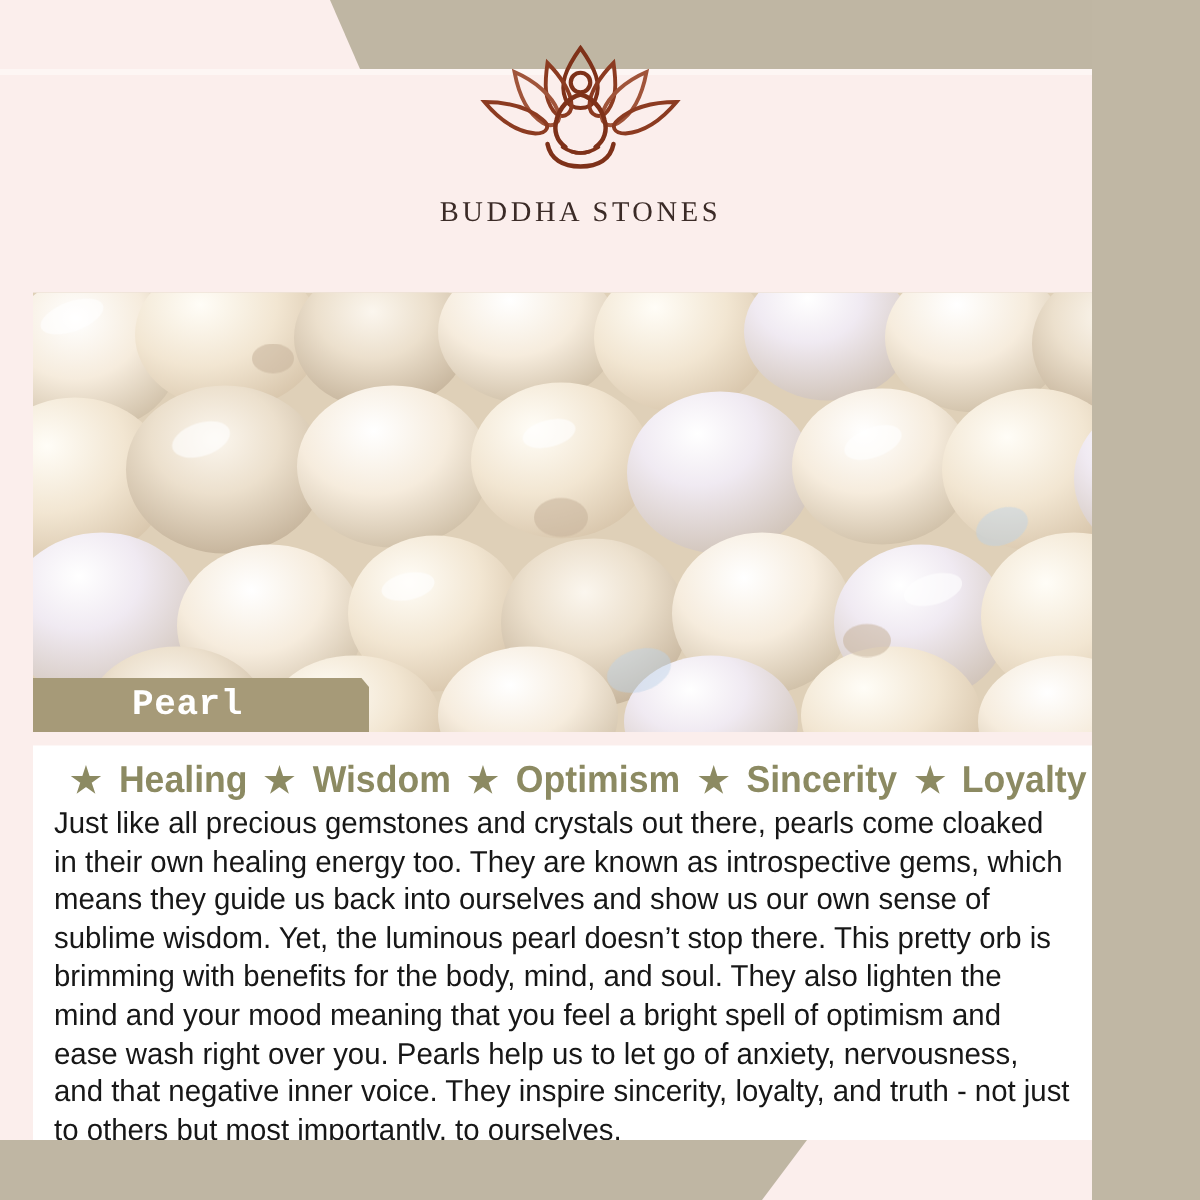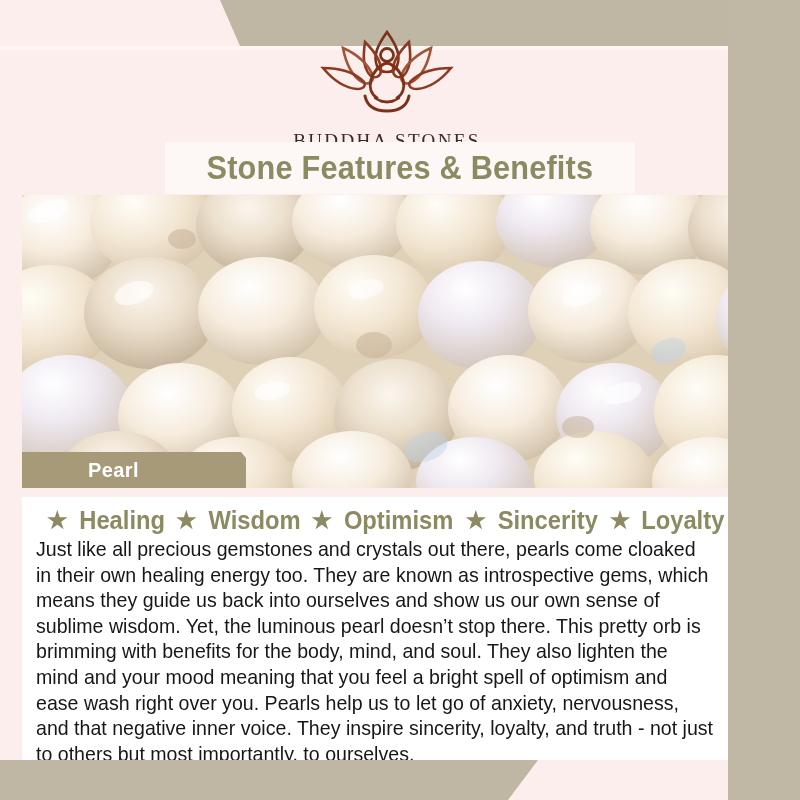--- a/index.html
+++ b/index.html
@@ -80,22 +80,22 @@
   .photo svg{display:block;width:752px;height:293px;}
 
   
   .pearl-bar{
     position:absolute;left:22px;top:452px;width:224px;height:36px;
     background:#a69a78;
     clip-path:polygon(0 0, 219px 0, 224px 6px, 224px 36px, 0 36px);
     display:flex;align-items:center;
   }
   .pearl-text{
-    margin-left:66px;color:#ffffff;font-size:20px;font-weight:bold;
-    font-family:Liberation Sans, sans-serif;letter-spacing:.4px;
+    margin-left:66px;color:#ffffff;font-size:24px;font-weight:bold;
+    font-family:Liberation Mono, monospace;letter-spacing:.4px;
   }
 
   
   .text-panel{
     position:absolute;left:22px;top:497px;width:730px;height:263px;
     background:#ffffff;
   }
   .keywords{
     display:flex;align-items:center;justify-content:center;
     gap:9px;padding-top:9px;
@@ -151,23 +151,20 @@
 
           <path d="M68 74 C70 84 78 89 90 89 C102 89 110 84 112 74" stroke="#7e3119" stroke-width="3"></path>
           <path d="M78 76 C84 80 90 81 96 79" stroke="#7e3119" stroke-width="2.4"></path>
           <path d="M102 76 C96 80 90 81 84 79" stroke="#7e3119" stroke-width="2.4"></path>
         </g>
       </svg>
     </span>
     <span class="logo-word">BUDDHA STONES</span>
   </div>
 
-  <div class="title-band">
-    <span class="title-text">Stone Features &amp; Benefits</span>
-  </div>
 
   <div class="photo">
     <svg viewBox="0 0 752 293" preserveAspectRatio="none" xmlns="http://www.w3.org/2000/svg">
       <defs>
         <radialGradient id="p1" cx="35%" cy="30%" r="75%">
           <stop offset="0%" stop-color="#fffdf7"></stop>
           <stop offset="55%" stop-color="#f2e6d2"></stop>
           <stop offset="100%" stop-color="#d9c7ad"></stop>
         </radialGradient>
         <radialGradient id="p2" cx="40%" cy="28%" r="78%">

